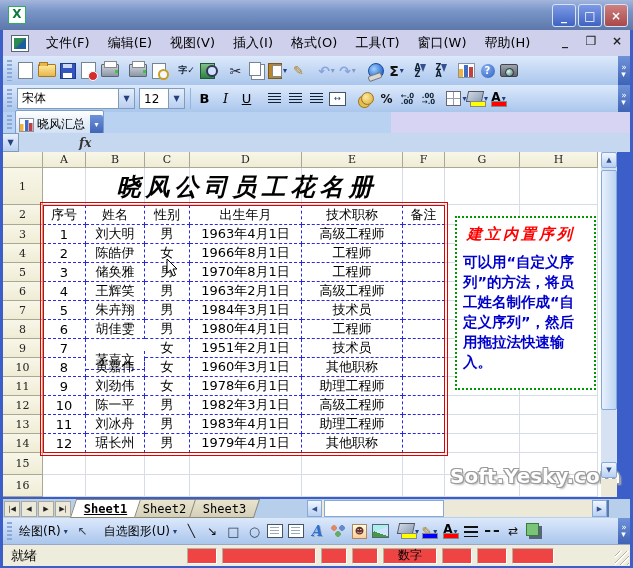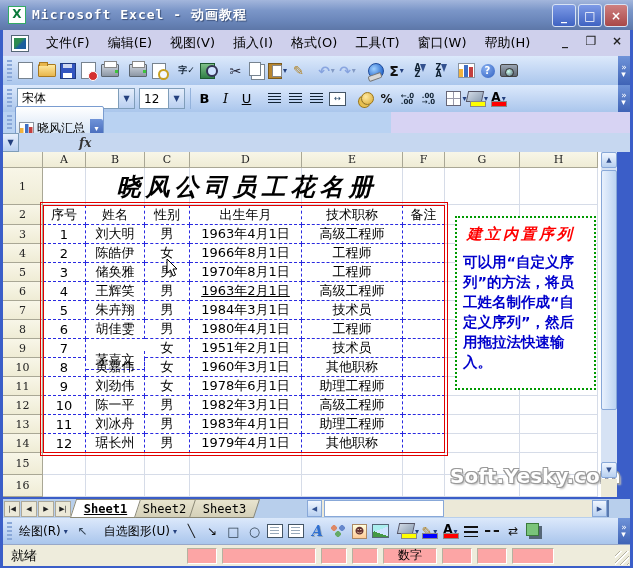--- a/index.html
+++ b/index.html
@@ -142,21 +142,21 @@
   .k-lstyle{width:14px;height:11px;background:repeating-linear-gradient(180deg,#111 0 2px,transparent 2px 5px);}
   .k-dstyle{width:14px;height:0;border-top:2px dashed #111;}
   .k-astyle{font-size:12px;color:#111;}
   .k-shadow{width:11px;height:11px;background:#7ac47a;border:1px solid #3a7a3a;
     box-shadow:3px 3px 0 #567;margin:-2px 2px 2px -2px;}
   
   .strip{left:3px;top:112px;width:627px;height:21px;background:#d7d3f3;}
   .strip-left{position:absolute;left:0;top:0;width:388px;height:21px;background:#b9d2f2;
     display:flex;align-items:center;}
   .cust-btn{height:19px;display:flex;align-items:center;border:1px solid #7a9cd0;border-radius:2px;
-    background:linear-gradient(180deg,#ffffff,#cfe0f4);padding:12px 0 0 3px;gap:3px;}
+    background:linear-gradient(180deg,#ffffff,#cfe0f4);padding:4px 0 0 3px;gap:3px;}
   .cust-chart{width:13px;height:12px;background:
     linear-gradient(0deg,#f2b23c 0 55%,transparent 55%) 0 0/3.5px 100% no-repeat,
     linear-gradient(0deg,#3f6fc4 0 90%,transparent 90%) 4.5px 0/3.5px 100% no-repeat,
     linear-gradient(0deg,#c43f3f 0 70%,transparent 70%) 9px 0/3.5px 100% no-repeat,#fff;
     border:1px solid #8a94a0;}
   .cust-label{font-size:12px;color:#000;}
   .cust-dd{width:13px;height:19px;margin-left:2px;background:linear-gradient(180deg,#6f93d8,#3f63b6);
     color:#fff;font-size:8px;display:flex;align-items:center;justify-content:center;border-radius:0 2px 2px 0;}
   
   .fbar{left:3px;top:133px;width:627px;height:19px;background:#c6d7f0;display:flex;align-items:center;}
@@ -217,30 +217,29 @@
     justify-content:center;box-sizing:border-box;}
   #hthumb{position:absolute;left:17px;top:0;width:120px;height:17px;background:#fff;
     border:1px solid #88a8d8;box-sizing:border-box;}
   #tabsplit{position:absolute;right:0;top:0;width:8px;height:17px;background:#b8cfec;
     border-left:2px solid #5a7ab0;}
   
   #statusbar{left:3px;top:544px;width:627px;height:21px;background:#eeecdc;
     border-top:1px solid #98a8c8;display:flex;align-items:center;font-size:13px;}
   .ready{margin-left:8px;color:#000;}
   .spanel{height:14px;border:1px solid #b5b2a0;border-right-color:#fff;border-bottom-color:#fff;
-    background:#fca5a5;margin-left:5px;font-size:12px;display:flex;align-items:center;justify-content:center;}
+    background:#ef4444;margin-left:5px;font-size:12px;display:flex;align-items:center;justify-content:center;}
   .grip{position:absolute;right:1px;bottom:1px;width:14px;height:14px;
     background:repeating-linear-gradient(135deg,transparent 0 3px,#b5b2a0 3px 4px,#fff 4px 5px);}
 </style>
 </head>
 <body>
 
 <div class="abs titlebar">
   <div class="xl-icon">X</div>
-  <div class="title-text">Microsoft Excel - 动画教程</div>
   <div class="winbtns">
     <div class="wbtn">_</div>
     <div class="wbtn">□</div>
     <div class="wbtn close">×</div>
   </div>
 </div>
 
 <div class="abs menubar">
   <div class="appdoc-icon"></div>
   <div id="menu-items" style="display:flex;">
@@ -482,21 +481,21 @@
     <div class="cell t abs" style="left: 145px; top: 263px; width: 45px; height: 19px;">男</div>
     <div class="cell t abs" style="left: 190px; top: 263px; width: 112px; height: 19px;">1970年8月1日</div>
     <div class="cell t abs" style="left: 302px; top: 263px; width: 101px; height: 19px;">工程师</div>
     <div class="cell t abs" style="left: 403px; top: 263px; width: 42px; height: 19px;"></div>
     <div class="cell abs" style="left: 445px; top: 263px; width: 75px; height: 19px;"></div>
     <div class="cell abs" style="left: 520px; top: 263px; width: 78px; height: 19px;"></div>
     <div class="rh abs" style="left: 3px; top: 282px; width: 40px; height: 19px;">6</div>
     <div class="cell t abs" style="left: 43px; top: 282px; width: 43px; height: 19px;">4</div>
     <div class="cell t abs" style="left: 86px; top: 282px; width: 59px; height: 19px;">王辉笑</div>
     <div class="cell t abs" style="left: 145px; top: 282px; width: 45px; height: 19px;">男</div>
-    <div class="cell t abs" style="left: 190px; top: 282px; width: 112px; height: 19px; text-decoration: underline;">1963年2月1日</div>
+    <div class="cell t abs" style="left: 190px; top: 282px; width: 112px; height: 19px;">1963年2月1日</div>
     <div class="cell t abs" style="left: 302px; top: 282px; width: 101px; height: 19px;">高级工程师</div>
     <div class="cell t abs" style="left: 403px; top: 282px; width: 42px; height: 19px;"></div>
     <div class="cell abs" style="left: 445px; top: 282px; width: 75px; height: 19px;"></div>
     <div class="cell abs" style="left: 520px; top: 282px; width: 78px; height: 19px;"></div>
     <div class="rh abs" style="left: 3px; top: 301px; width: 40px; height: 19px;">7</div>
     <div class="cell t abs" style="left: 43px; top: 301px; width: 43px; height: 19px;">5</div>
     <div class="cell t abs" style="left: 86px; top: 301px; width: 59px; height: 19px;">朱卉翔</div>
     <div class="cell t abs" style="left: 145px; top: 301px; width: 45px; height: 19px;">男</div>
     <div class="cell t abs" style="left: 190px; top: 301px; width: 112px; height: 19px;">1984年3月1日</div>
     <div class="cell t abs" style="left: 302px; top: 301px; width: 101px; height: 19px;">技术员</div>

